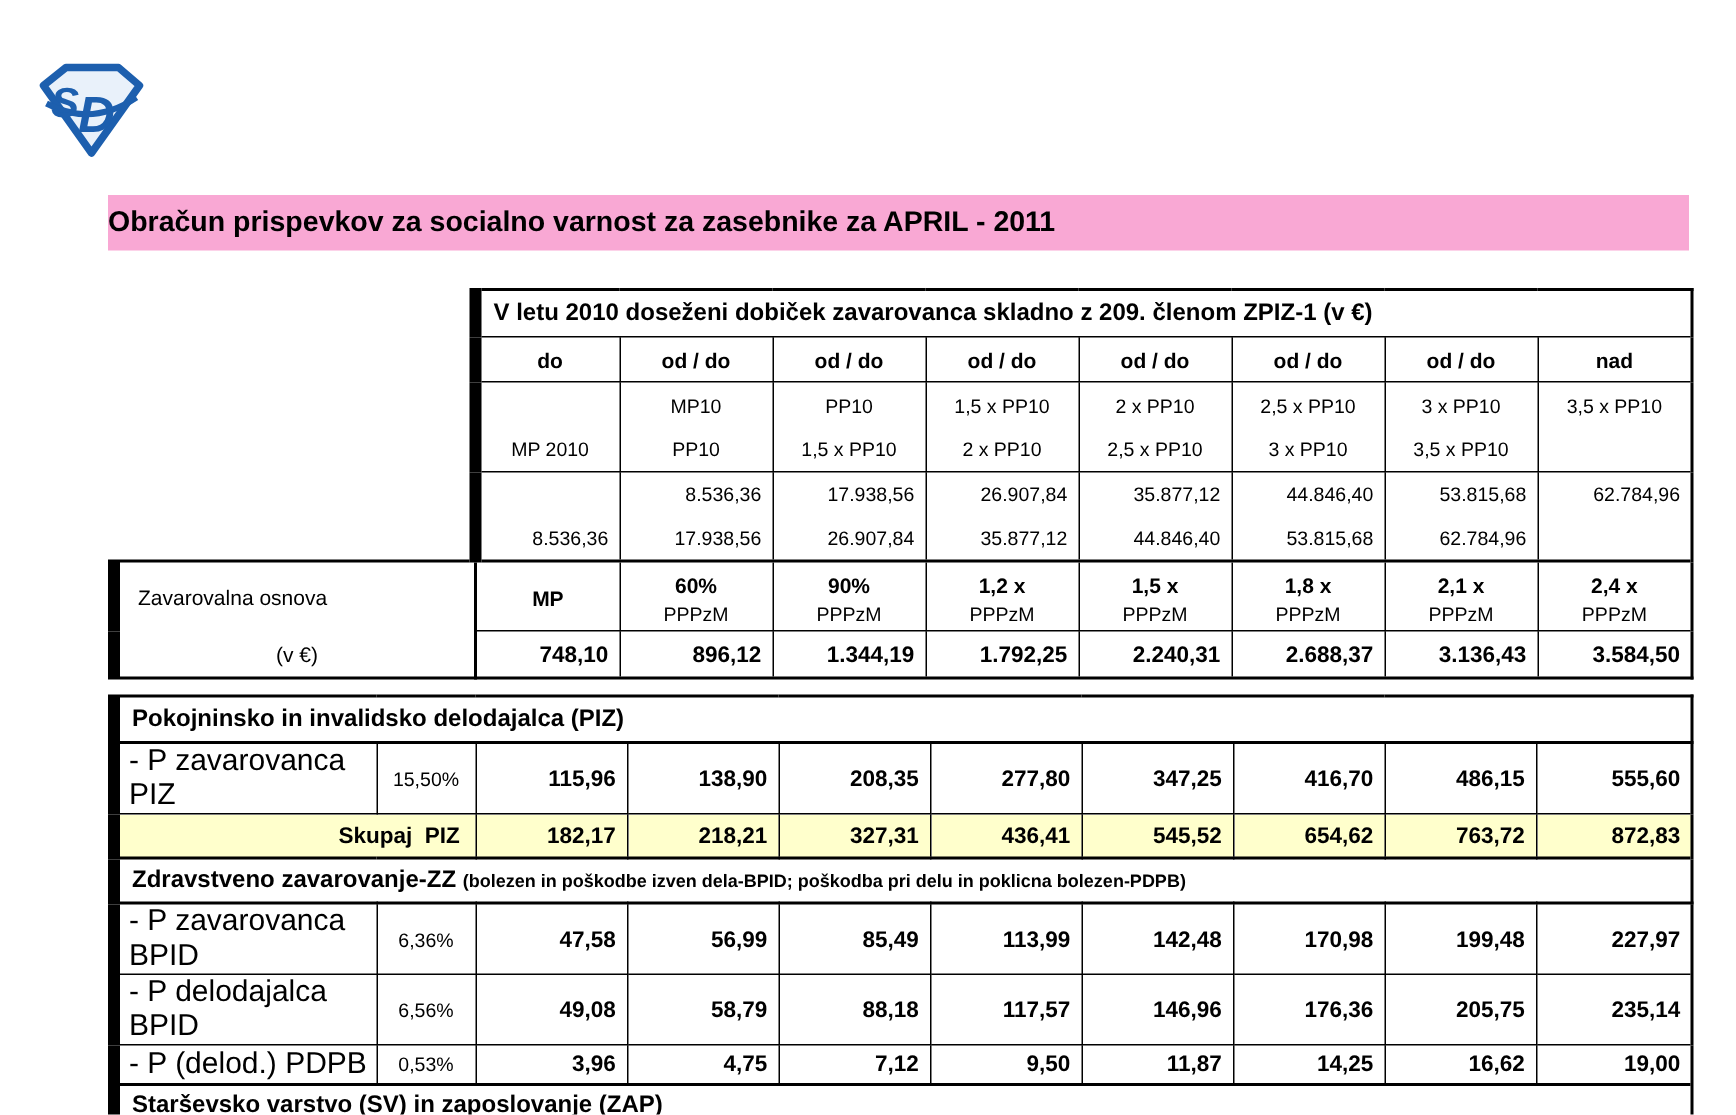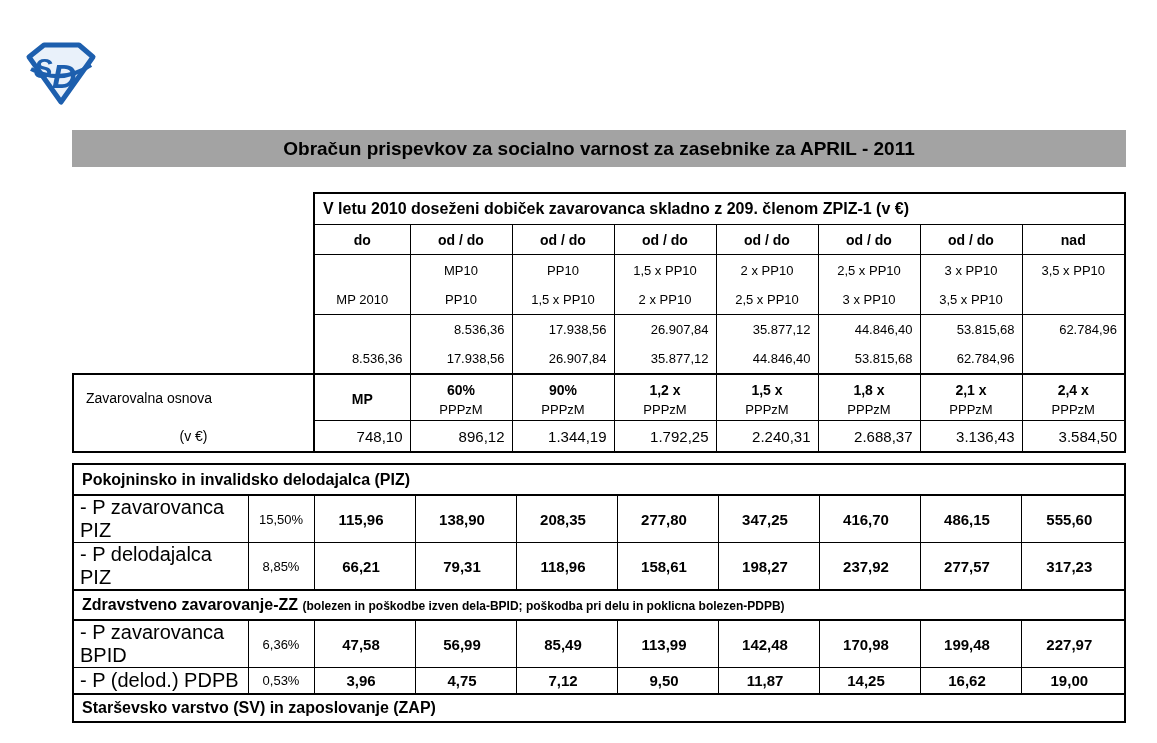--- a/index.html
+++ b/index.html
@@ -6,30 +6,30 @@
   body{
     width:1157px;height:743px;overflow:hidden;position:relative;
     background:#ffffff;color:#000;
     font-family:"Liberation Sans", sans-serif;
   }
   
   .logo{position:absolute;left:24px;top:42px;width:74px;height:64px}
   
   .title-bar{
     position:absolute;left:72px;top:130px;width:1054px;height:37px;
-    background:#a3a3a3;text-align:center;line-height:37px;
+    background:#f9a8d4;text-align:left;line-height:37px;
     font-weight:bold;font-size:19px;
   }
   
   table{border-collapse:collapse;table-layout:fixed;position:absolute}
   td{border:1px solid #000;overflow:hidden;vertical-align:middle;padding:0}
   td.blank{border:none}
   .bt2{border-top:2px solid #000}
   .bb2{border-bottom:2px solid #000}
-  .bl2{border-left:2px solid #000000}
+  .bl2{border-left:8px solid #000000}
   .br2{border-right:2px solid #000}
 
   
   .t1{left:72px;top:192px;width:1052px}
   .t1 .r1 td{height:30px}
   .t1 .r2 td{height:29px}
   .t1 .r3 td{height:59px}
   .t1 .r4 td{height:58px}
   .t1 .r5 td{height:45px}
   .t1 .r6 td{height:30px}
@@ -37,29 +37,29 @@
   .rangehdr{font-weight:bold;font-size:14px;text-align:center}
   .twoline .ln{height:29px;line-height:29px;font-size:13px}
   .twoline.ctr .ln{text-align:center}
   .twoline.num .ln{text-align:right;padding-right:7px}
   .base-label{padding:0}
   .base-label .ln1{height:45px;line-height:45px;padding-left:12px;font-size:14px}
   .base-label .ln2{height:30px;line-height:30px;text-align:center;font-size:14px}
   .base-h{text-align:center}
   .base-h .ln1{font-weight:bold;font-size:14px;line-height:20px;padding-top:3px}
   .base-h .ln2{font-size:13px;line-height:19px}
-  .base-v{font-weight:normal;font-size:15px;text-align:right;padding-right:7px}
+  .base-v{font-weight:bold;font-size:15px;text-align:right;padding-right:7px}
 
   
   .t2{left:72px;top:463px;width:1052px}
   .sec-hdr{font-weight:bold;font-size:16px;padding-left:8px}
   .sec-note{font-weight:bold;font-size:12px}
   .rowlabel{font-size:20px;padding-left:6px;text-align:left}
   .ratecell{font-size:13px;text-align:center}
-  .valcell{font-weight:bold;font-size:15px;text-align:center;padding-right:7px}
+  .valcell{font-weight:bold;font-size:15px;text-align:right;padding-right:7px}
   .total-row td{background:#ffffcc}
   .total-label{font-weight:bold;font-size:15px;text-align:right;padding-right:10px;white-space:pre}
   .h29 td{height:29px}.h28 td{height:28px}.h27 td{height:27px}
   .h26 td{height:26px}.h25 td{height:25px}
 </style>
 </head>
 <body>
 
 <svg class="logo" viewBox="0 0 74 64" aria-hidden="true">
   <polygon points="5,15 20,3 55,3 69,15 37,60" fill="#e9f1fa" stroke="#1d5fae" stroke-width="5" stroke-linejoin="round"></polygon>
@@ -241,51 +241,62 @@
     <td class="ratecell">15,50%</td>
     <td class="valcell">115,96</td>
     <td class="valcell">138,90</td>
     <td class="valcell">208,35</td>
     <td class="valcell">277,80</td>
     <td class="valcell">347,25</td>
     <td class="valcell">416,70</td>
     <td class="valcell">486,15</td>
     <td class="valcell br2">555,60</td>
   </tr>
-  <tr class="h27">
-    <td class="rowlabel bl2">- P delodajalca PIZ</td>
-    <td class="ratecell">8,85%</td>
-    <td class="valcell">66,21</td>
-    <td class="valcell">79,31</td>
-    <td class="valcell">118,96</td>
-    <td class="valcell">158,61</td>
-    <td class="valcell">198,27</td>
-    <td class="valcell">237,92</td>
-    <td class="valcell">277,57</td>
-    <td class="valcell br2">317,23</td>
+  <tr class="h28 total-row">
+    <td colspan="2" class="total-label bl2">Skupaj  PIZ</td>
+    <td class="valcell">182,17</td>
+    <td class="valcell">218,21</td>
+    <td class="valcell">327,31</td>
+    <td class="valcell">436,41</td>
+    <td class="valcell">545,52</td>
+    <td class="valcell">654,62</td>
+    <td class="valcell">763,72</td>
+    <td class="valcell br2">872,83</td>
   </tr>
   <tr class="h28">
     <td colspan="10" class="sec-hdr bt2 bb2 bl2 br2">
       <span>Zdravstveno zavarovanje-ZZ</span>
       <span class="sec-note">(bolezen in poškodbe izven dela-BPID; poškodba pri delu in poklicna bolezen-PDPB)</span>
     </td>
   </tr>
   <tr class="h25">
     <td class="rowlabel bl2">- P zavarovanca BPID</td>
     <td class="ratecell">6,36%</td>
     <td class="valcell">47,58</td>
     <td class="valcell">56,99</td>
     <td class="valcell">85,49</td>
     <td class="valcell">113,99</td>
     <td class="valcell">142,48</td>
     <td class="valcell">170,98</td>
     <td class="valcell">199,48</td>
     <td class="valcell br2">227,97</td>
   </tr>
   <tr class="h25">
+    <td class="rowlabel bl2">- P delodajalca BPID</td>
+    <td class="ratecell">6,56%</td>
+    <td class="valcell">49,08</td>
+    <td class="valcell">58,79</td>
+    <td class="valcell">88,18</td>
+    <td class="valcell">117,57</td>
+    <td class="valcell">146,96</td>
+    <td class="valcell">176,36</td>
+    <td class="valcell">205,75</td>
+    <td class="valcell br2">235,14</td>
+  </tr>
+  <tr class="h25">
     <td class="rowlabel bl2">- P (delod.) PDPB</td>
     <td class="ratecell">0,53%</td>
     <td class="valcell">3,96</td>
     <td class="valcell">4,75</td>
     <td class="valcell">7,12</td>
     <td class="valcell">9,50</td>
     <td class="valcell">11,87</td>
     <td class="valcell">14,25</td>
     <td class="valcell">16,62</td>
     <td class="valcell br2">19,00</td>

